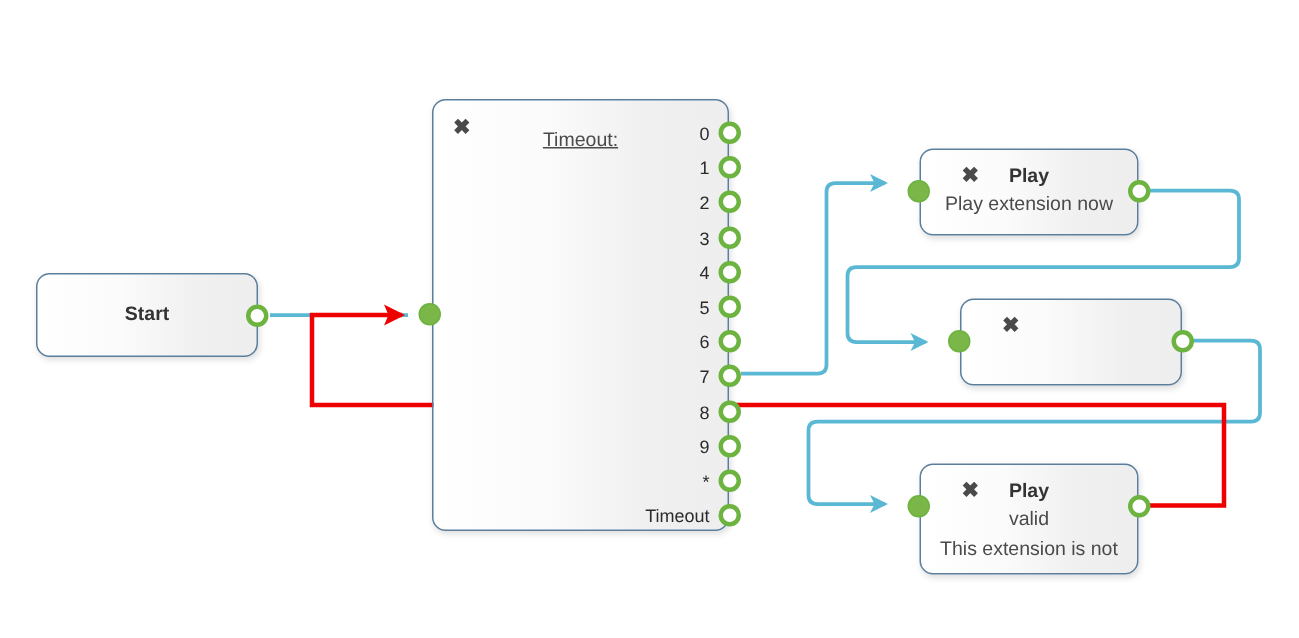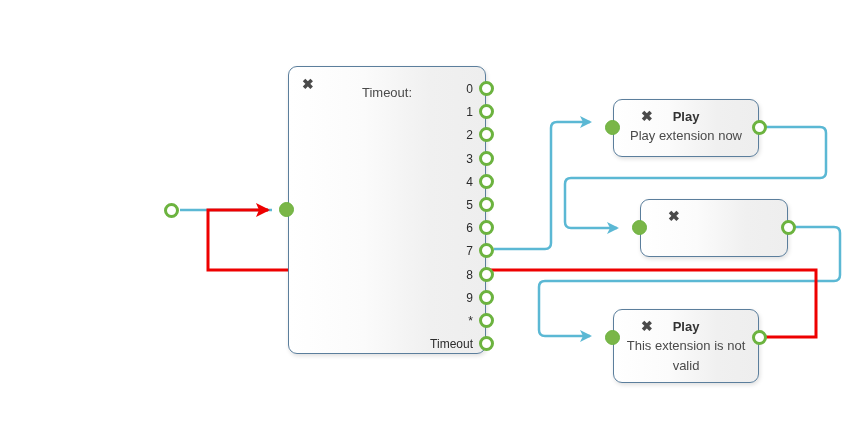--- a/index.html
+++ b/index.html
@@ -101,21 +101,21 @@
   
   #node-menu {
     left: 288px;
     top: 66px;
     width: 198px;
     height: 288px;
   }
   #node-menu .close-icon { left: 13px; top: 10px; }
   #node-menu .node-title { margin-top: 10px; }
   #node-menu .node-body  { margin-top: 24px; }
-  #node-menu .mb2 { margin-top: 17px; }
+  #node-menu .mb2 { margin-top: 17px; text-decoration: underline; }
 
   
   #node-play1 {
     left: 613px;
     top: 99px;
     width: 146px;
     height: 58px;
   }
   #node-recep {
     left: 640px;
@@ -160,20 +160,23 @@
 
     <path d="M 766,127 L 820,127 Q 826,127 826,133 L 826,172 Q 826,178 820,178
              L 571,178 Q 565,178 565,184 L 565,222 Q 565,228 571,228 L 617,228" fill="none" stroke="#5bb8d4" stroke-width="2.5" marker-end="url(#arrow-teal)"></path>
 
     <path d="M 795,227 L 834,227 Q 840,227 840,233 L 840,275 Q 840,281 834,281
              L 545,281 Q 539,281 539,287 L 539,330 Q 539,336 545,336 L 590,336" fill="none" stroke="#5bb8d4" stroke-width="2.5" marker-end="url(#arrow-teal)"></path>
 
     <path d="M 766,337 L 816,337 L 816,270 L 208,270 L 208,210 L 268,210" fill="none" stroke="#ee0000" stroke-width="3" stroke-linejoin="miter" marker-end="url(#arrow-red)"></path>
   </svg>
 
+  <div class="node" id="node-start">
+    <div class="node-title">Start</div>
+  </div>
   <div class="port hollow" style="left:164px; top:203px;"></div>
 
   <div class="node" id="node-menu">
     <div class="close-icon">✖</div>
     <div class="node-body mb2">Timeout:</div>
   </div>
 
   <div class="port filled" style="left:279px; top:202px;"></div>
 
   <div id="menu-ports">
@@ -213,19 +216,19 @@
 
   <div class="node" id="node-recep">
     <div class="close-icon">✖</div>
   </div>
   <div class="port filled" style="left:632px; top:220px;"></div>
   <div class="port hollow" style="left:781px; top:220px;"></div>
 
   <div class="node" id="node-play2">
     <div class="close-icon">✖</div>
     <div class="node-title">Play</div>
+    <div class="node-body">valid</div>
     <div class="node-body">This extension is not</div>
-    <div class="node-body">valid</div>
   </div>
   <div class="port filled" style="left:605px; top:330px;"></div>
   <div class="port hollow" style="left:752px; top:330px;"></div>
 
 </div>
 
 </body></html>

